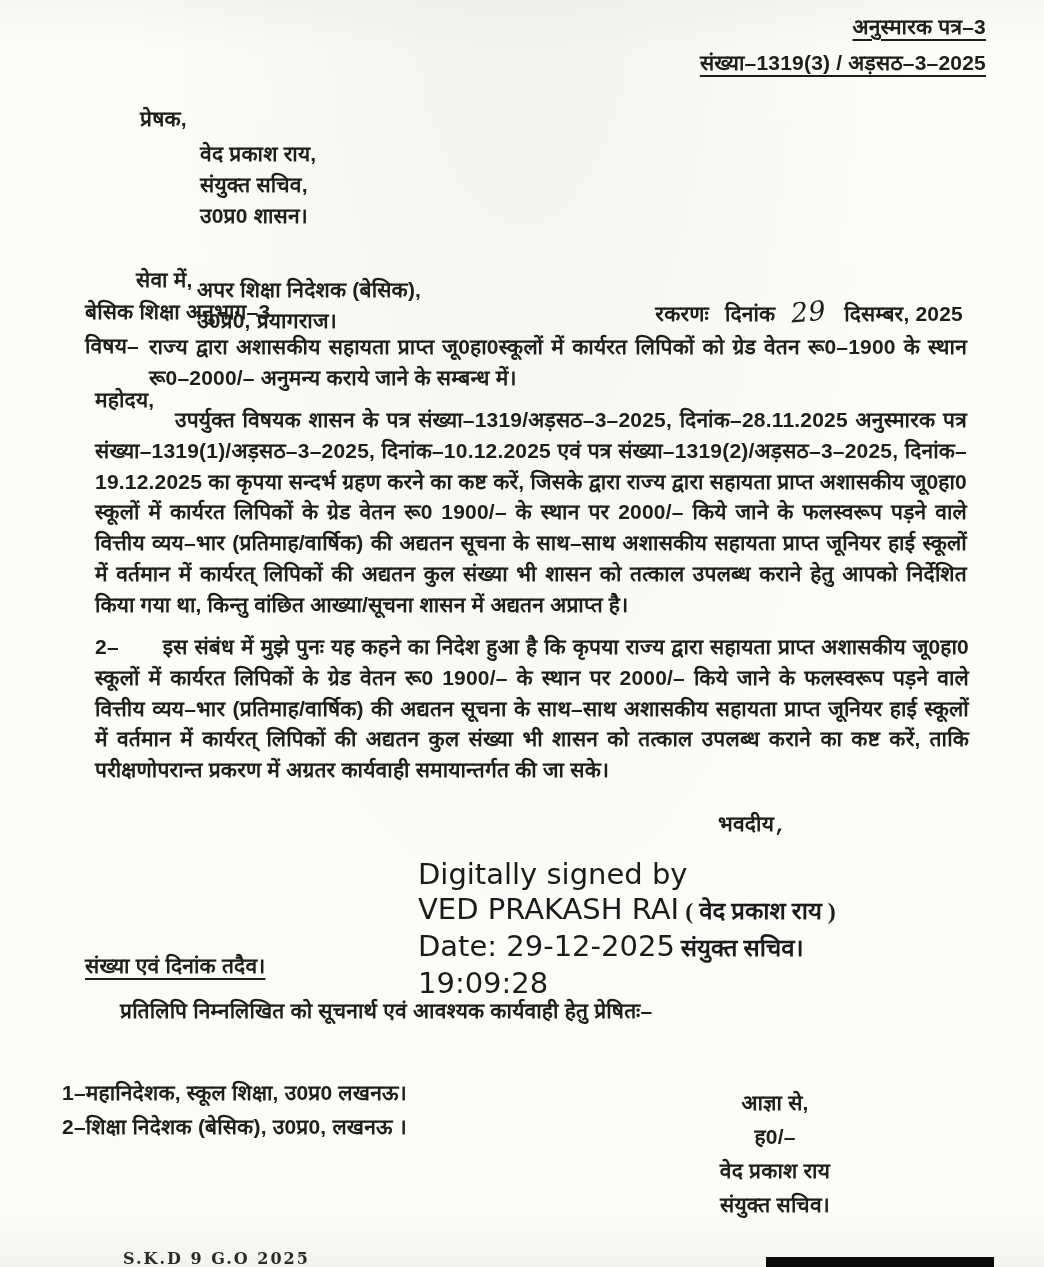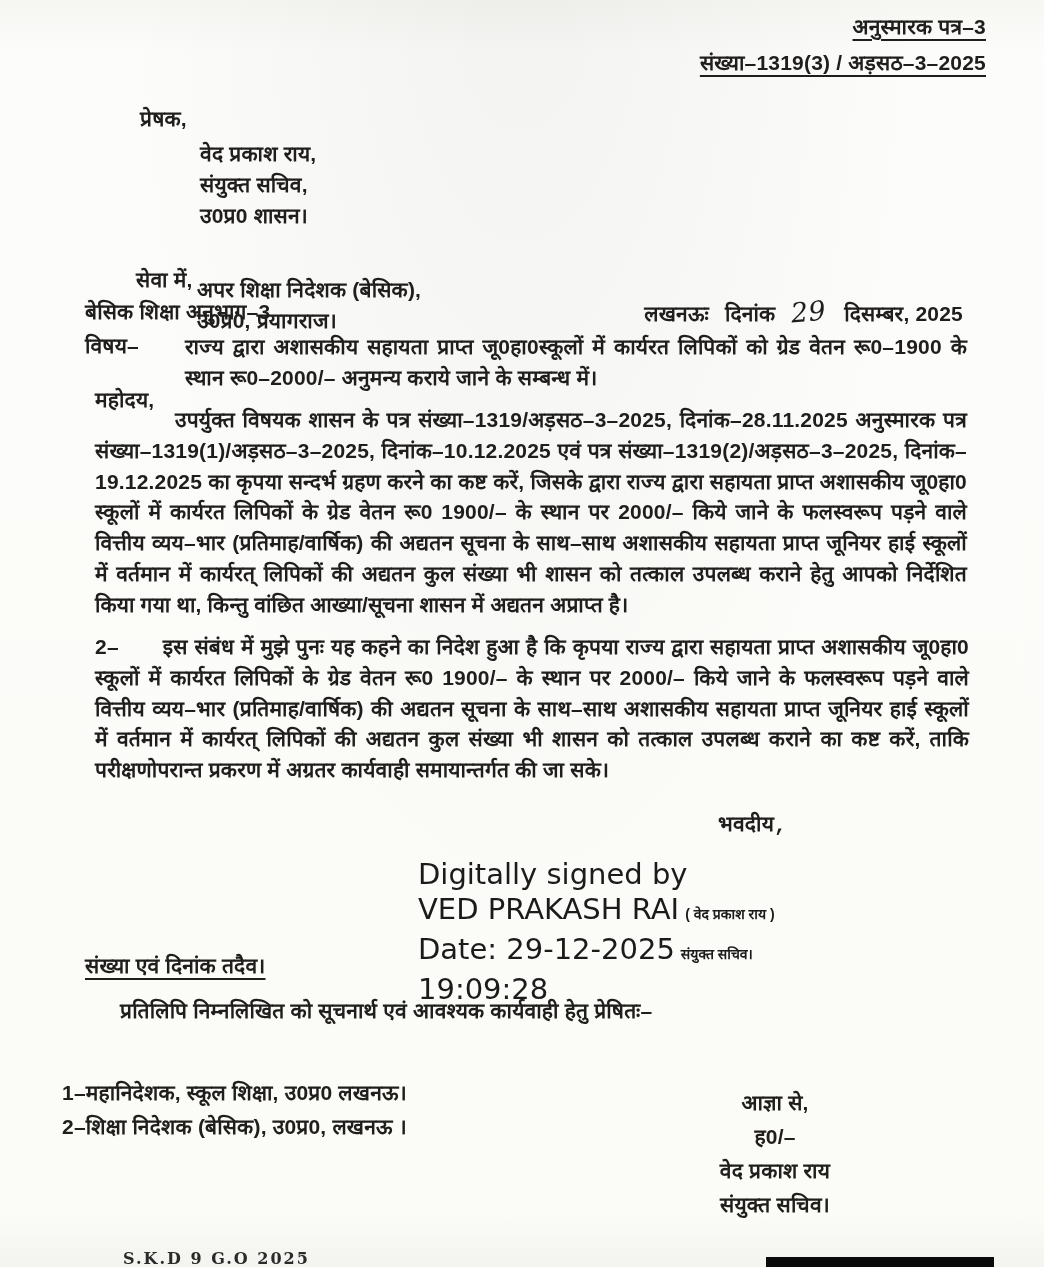--- a/index.html
+++ b/index.html
@@ -25,38 +25,38 @@
   .recipient-label { left:136px; top:241px;margin-top:24px; }
   .recipient-lines { left:197px; top:274px; line-height:31px; }
   .section-row { left:85px; top:297px; width:878px; display:flex; justify-content:space-between; }
   .date-group span { margin-left:10px; }
   .hand {
     display:inline-block;
     font-family:"DejaVu Serif", serif;
     font-style:italic; font-weight:400; font-size:27px;
     transform:rotate(-5deg); margin:0 2px;
   }
-  .subject-row { left:85px; top:331px; width:882px; display:flex;gap:36px; }
+  .subject-row { left:85px; top:331px; width:882px; display:flex; }
   .subject-label { flex:0 0 60px; }
   .subject-text { flex:1; text-align:justify; line-height:31px; padding-left:4px; }
   .salutation { left:95px; top:385px; }
   .para {
     text-align:justify; line-height:30.8px;
   }
   .para1 { left:95px; top:405px; width:872px; text-indent:80px; }
   .para2 { left:95px; top:632px; width:874px; }
   .para2-num { margin-right:44px; }
   .closing { left:718px; top:811px;font-family:Liberation Mono, monospace; }
   .digisig {
     left:418px; top:857px;
     font-family:"DejaVu Sans", sans-serif;
     font-size:29px; line-height:35px; font-weight:400; color:#1b1b1b;
     white-space:nowrap;
   }
-  .digisig .hindi-side { font-family:Liberation Sans, sans-serif; font-weight:700; font-size:14px; margin-left:6px; }
+  .digisig .hindi-side { font-family:Liberation Serif, serif; font-weight:700; font-size:24px; margin-left:6px; }
   .ref-note  { left:85px;  top:951px; }
   .copy-note { left:120px; top:996px; }
   .copy-list { left:62px;  top:1028px; line-height:34px;margin-top:48px; }
   .order-block { left:700px; top:1086px; width:150px; text-align:center; line-height:34px; }
   .footer {
     left:123px; top:1249px;
     font-family:"DejaVu Serif", serif;
     font-weight:700; font-size:16px; letter-spacing:2px; color:#2a2a2a;
   }
   .redaction-bar { left:766px; top:1257px; width:228px; height:10px; background:#0a0a0a; }
@@ -76,21 +76,21 @@
 संयुक्त सचिव,
 उ0प्र0 शासन।</div>
 
   <div class="abs dev recipient-label">सेवा में,</div>
   <div class="abs dev pre recipient-lines">अपर शिक्षा निदेशक (बेसिक),
 उ0प्र0, प्रयागराज।</div>
 
   <div class="abs dev section-row">
     <span>बेसिक शिक्षा अनुभाग–3</span>
     <span class="date-group">
-      <span>लखनऊः</span>
+      <span>रकरणः</span>
       <span>दिनांक</span>
       <span class="hand">29</span>
       <span>दिसम्बर, 2025</span>
     </span>
   </div>
 
   <div class="abs dev subject-row">
     <span class="subject-label">विषय–</span>
     <span class="subject-text">राज्य द्वारा अशासकीय सहायता प्राप्त जू0हा0स्कूलों में कार्यरत लिपिकों को ग्रेड वेतन रू0–1900 के स्थान रू0–2000/– अनुमन्य कराये जाने के सम्बन्ध में।</span>
   </div>

